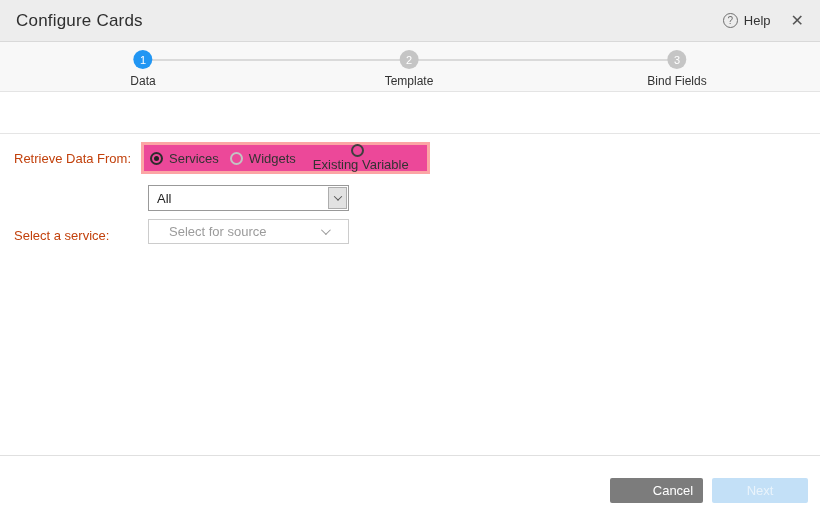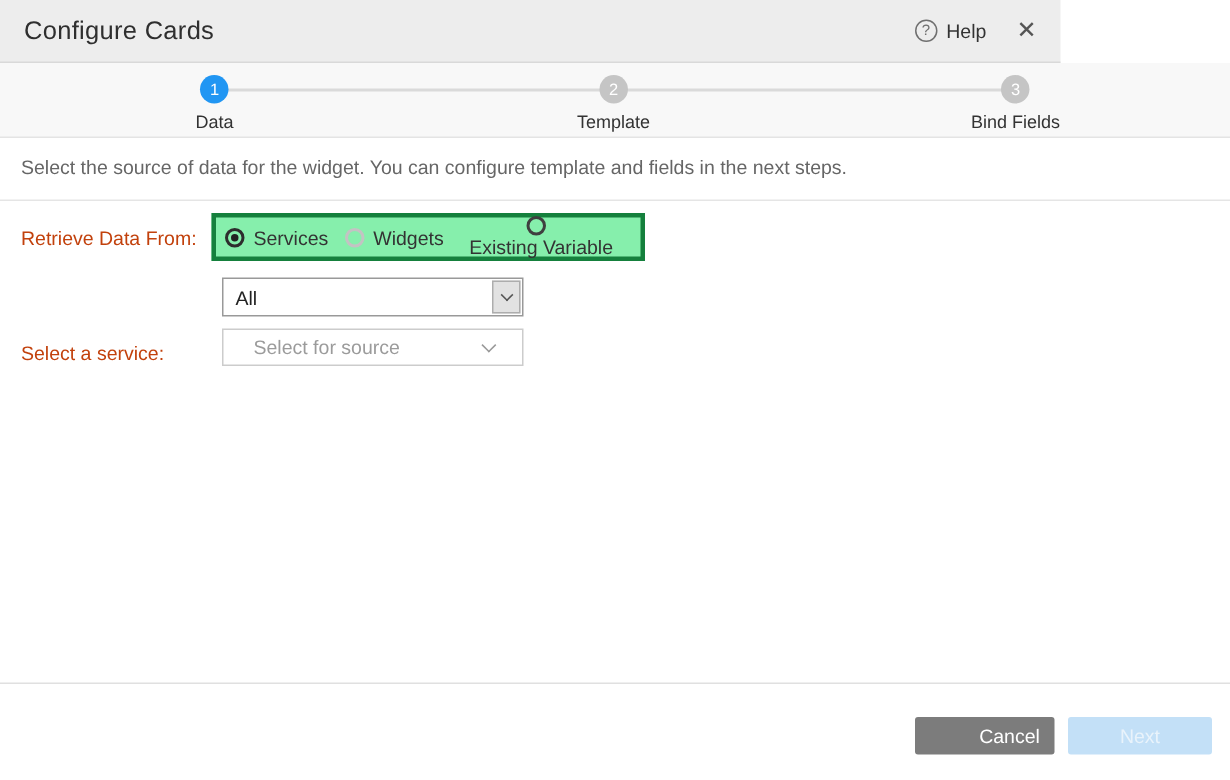--- a/index.html
+++ b/index.html
@@ -10,21 +10,21 @@
   .dialog {
     position: relative;
     width: 820px;
     height: 520px;
     background: #ffffff;
     overflow: hidden;
   }
 
   
   .header {
-    position: absolute; left: 0; top: 0; width: 707px; height: 42px;
+    position: absolute; left: 0; top: 0; width: 820px; height: 42px;
     background: #ededed;
     border-bottom: 1px solid #d9d9d9;
     display: flex; align-items: center;
     padding: 0 16px;
   }
   .title { font-size: 17px; color: #2f2f2f; font-weight: 500; letter-spacing: .2px; }
   .header-right { margin-left: auto; display: flex; align-items: center; }
   .help-icon {
     width: 15px; height: 15px; border-radius: 50%;
     border: 1.4px solid #6f6f6f; color: #6f6f6f;
@@ -67,23 +67,23 @@
   .divider-desc { position: absolute; left: 0; top: 133px; width: 820px; height: 1px; background: #e5e5e5; }
 
   
   .form-label { position: absolute; font-size: 13px; color: #c2410c; }
   .lbl-retrieve { left: 14px; top: 151px; }
   .lbl-type     { left: 14px; top: 190px; }
   .lbl-service  { left: 14px; top: 228px; }
 
   .radio-box {
     position: absolute; left: 141px; top: 142px; width: 289px; height: 31px;
-    border: 3px solid #15803d;
+    border: 3px solid #fca5a5;
     display: flex; align-items: center; padding: 13px 6px;
-    background: #86efac;
+    background: #ec4899;
   }
   .radio-option { display: flex; align-items: center; margin-right: 11px; cursor: pointer; }
   .radio-option:last-child { margin-right: 0; flex-direction: column; }
   .radio-circle { width: 13px; height: 13px; border-radius: 50%;
     display: flex; align-items: center; justify-content: center; flex: 0 0 auto; }
   .radio-circle.selected { border: 2px solid #2d2d2d; }
   .radio-circle.selected .radio-dot { width: 5px; height: 5px; border-radius: 50%; background: #222; }
   .radio-circle.light { border: 2px solid #c3c3c3; }
   .radio-circle.dark  { border: 2px solid #3f3f3f; }
   .radio-label { margin-left: 6px; font-size: 13px; color: #333; white-space: nowrap; }
@@ -151,21 +151,20 @@
     <div class="step step-2">
       <div class="step-circle inactive">2</div>
       <div class="step-label">Template</div>
     </div>
     <div class="step step-3">
       <div class="step-circle inactive">3</div>
       <div class="step-label">Bind Fields</div>
     </div>
   </div>
 
-  <div class="description">Select the source of data for the widget. You can configure template and fields in the next steps.</div>
   <div class="divider-desc"></div>
 
   <div class="form-label lbl-retrieve">Retrieve Data From:</div>
   <div class="radio-box">
     <div class="radio-option">
       <span class="radio-circle selected">
           <span class="radio-dot"></span>
         </span>
       <span class="radio-label">Services</span>
     </div>

